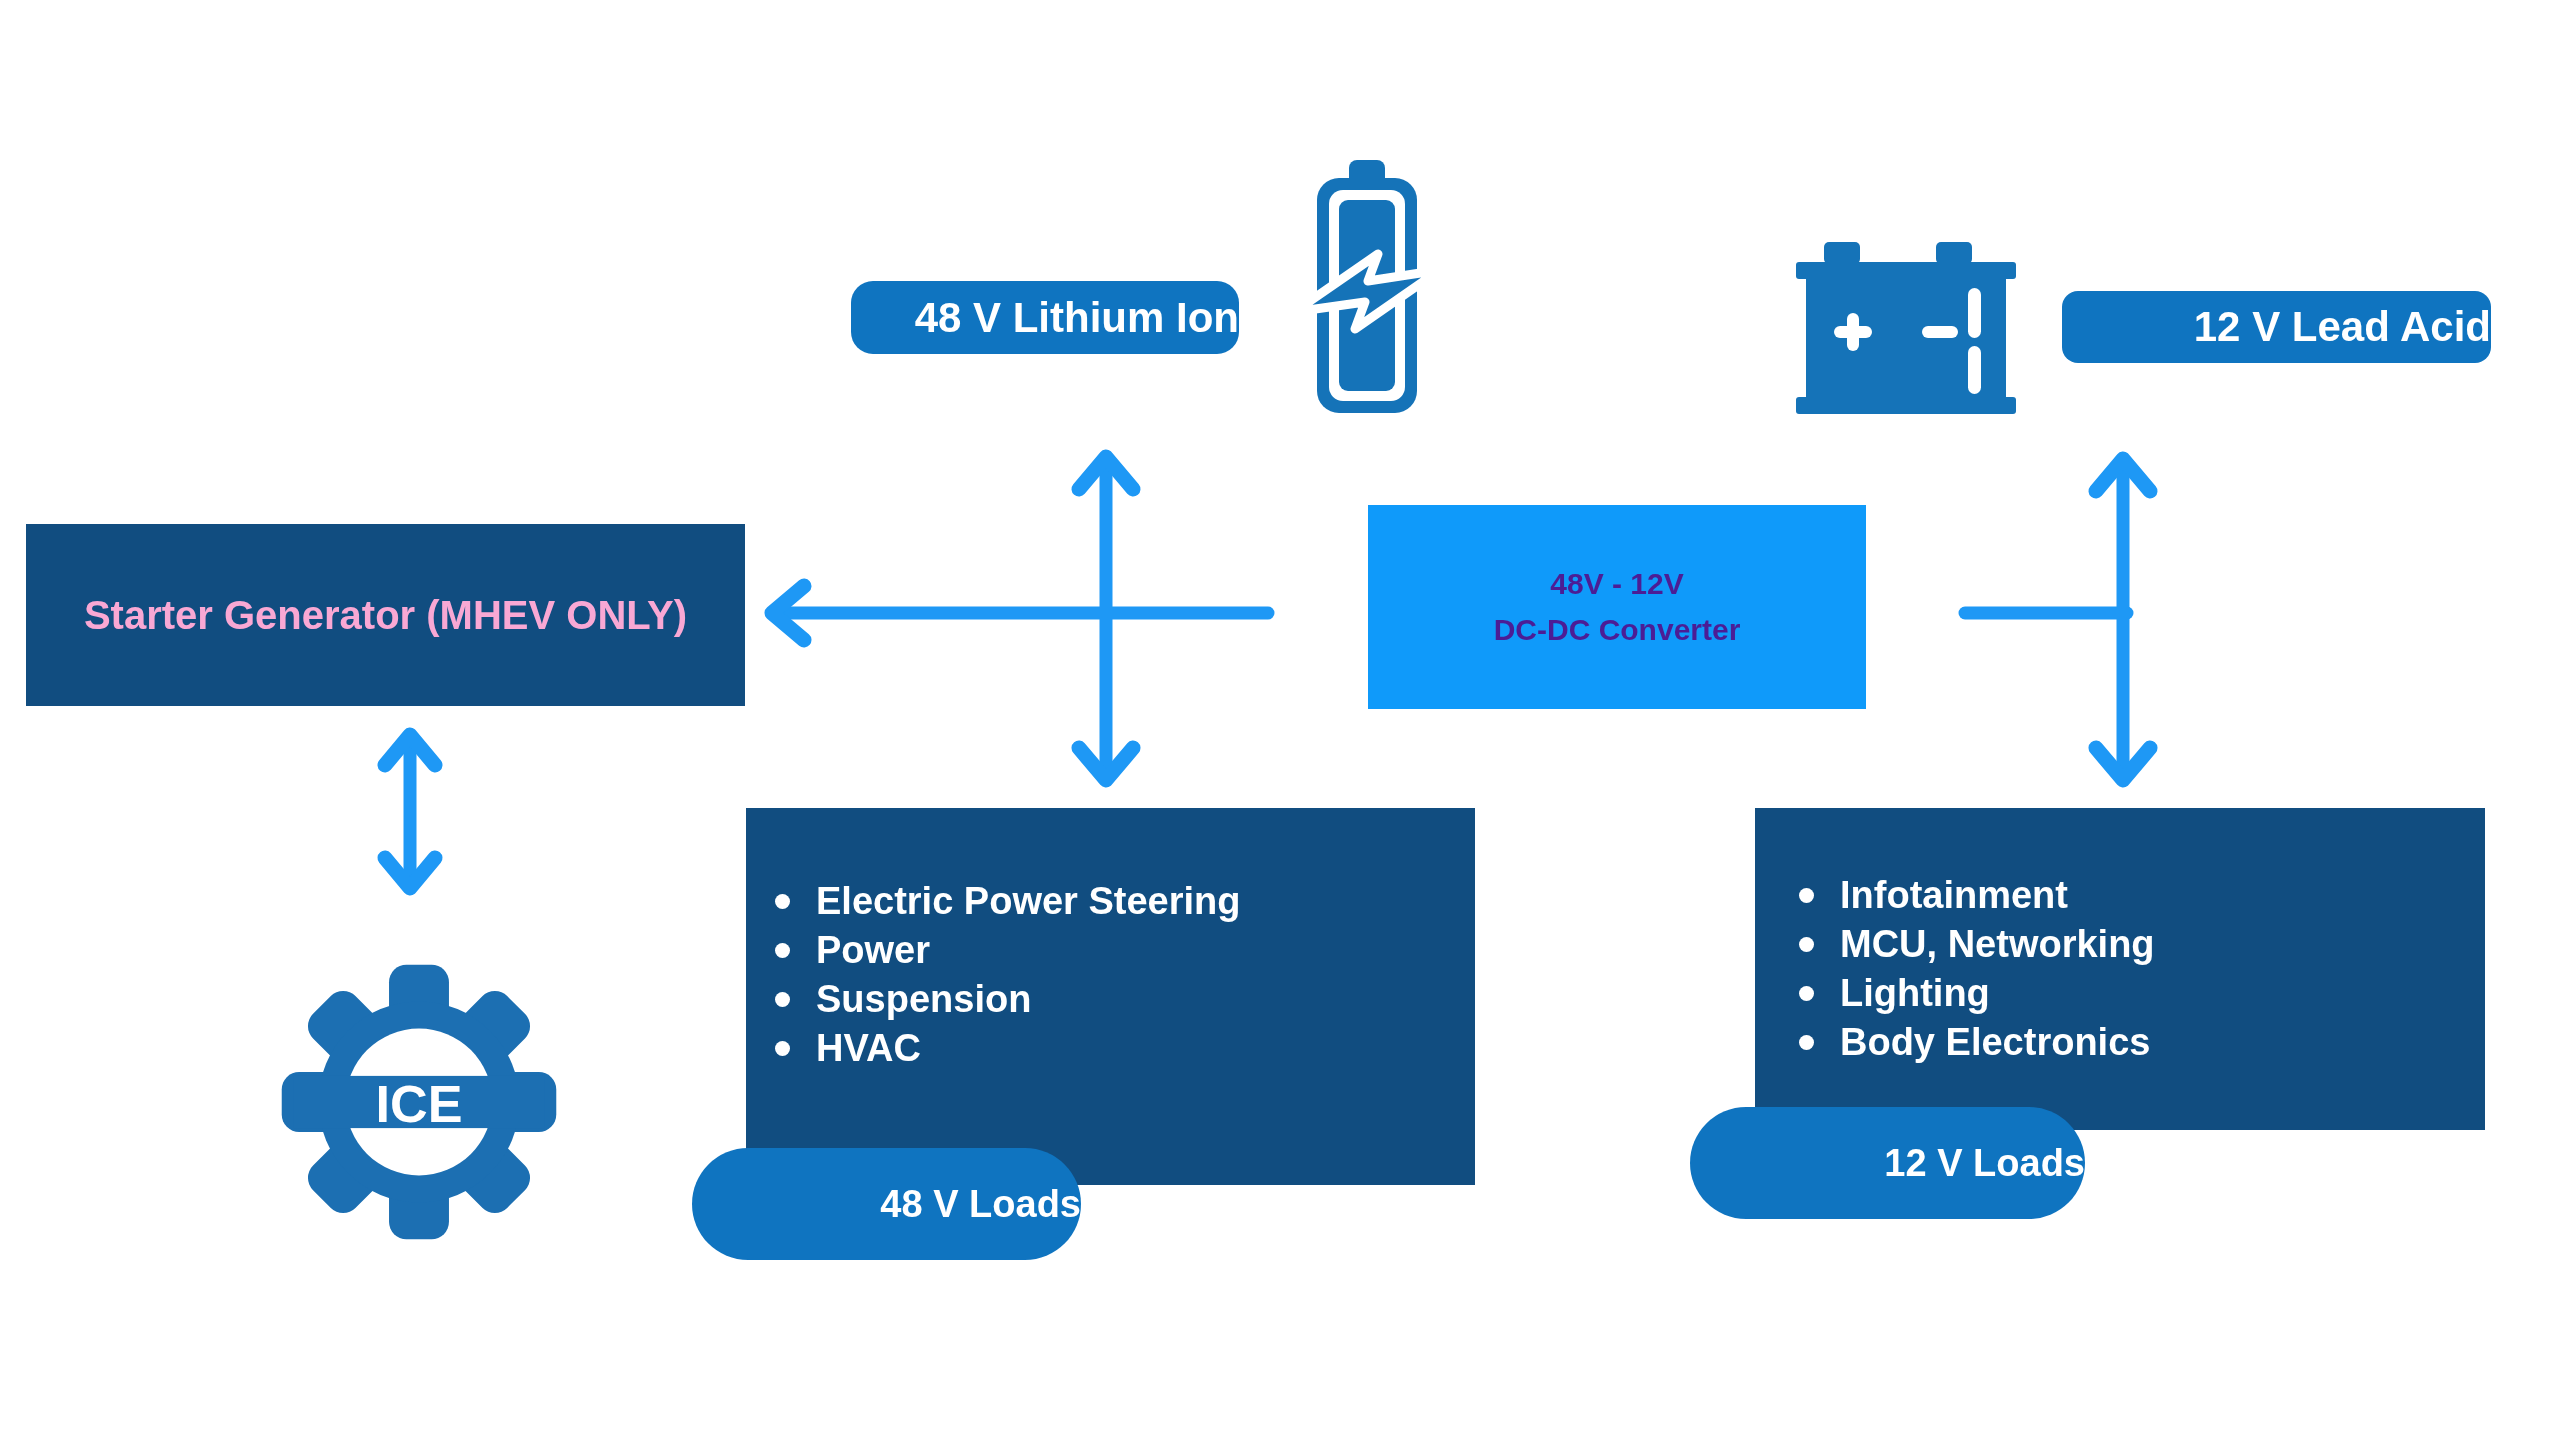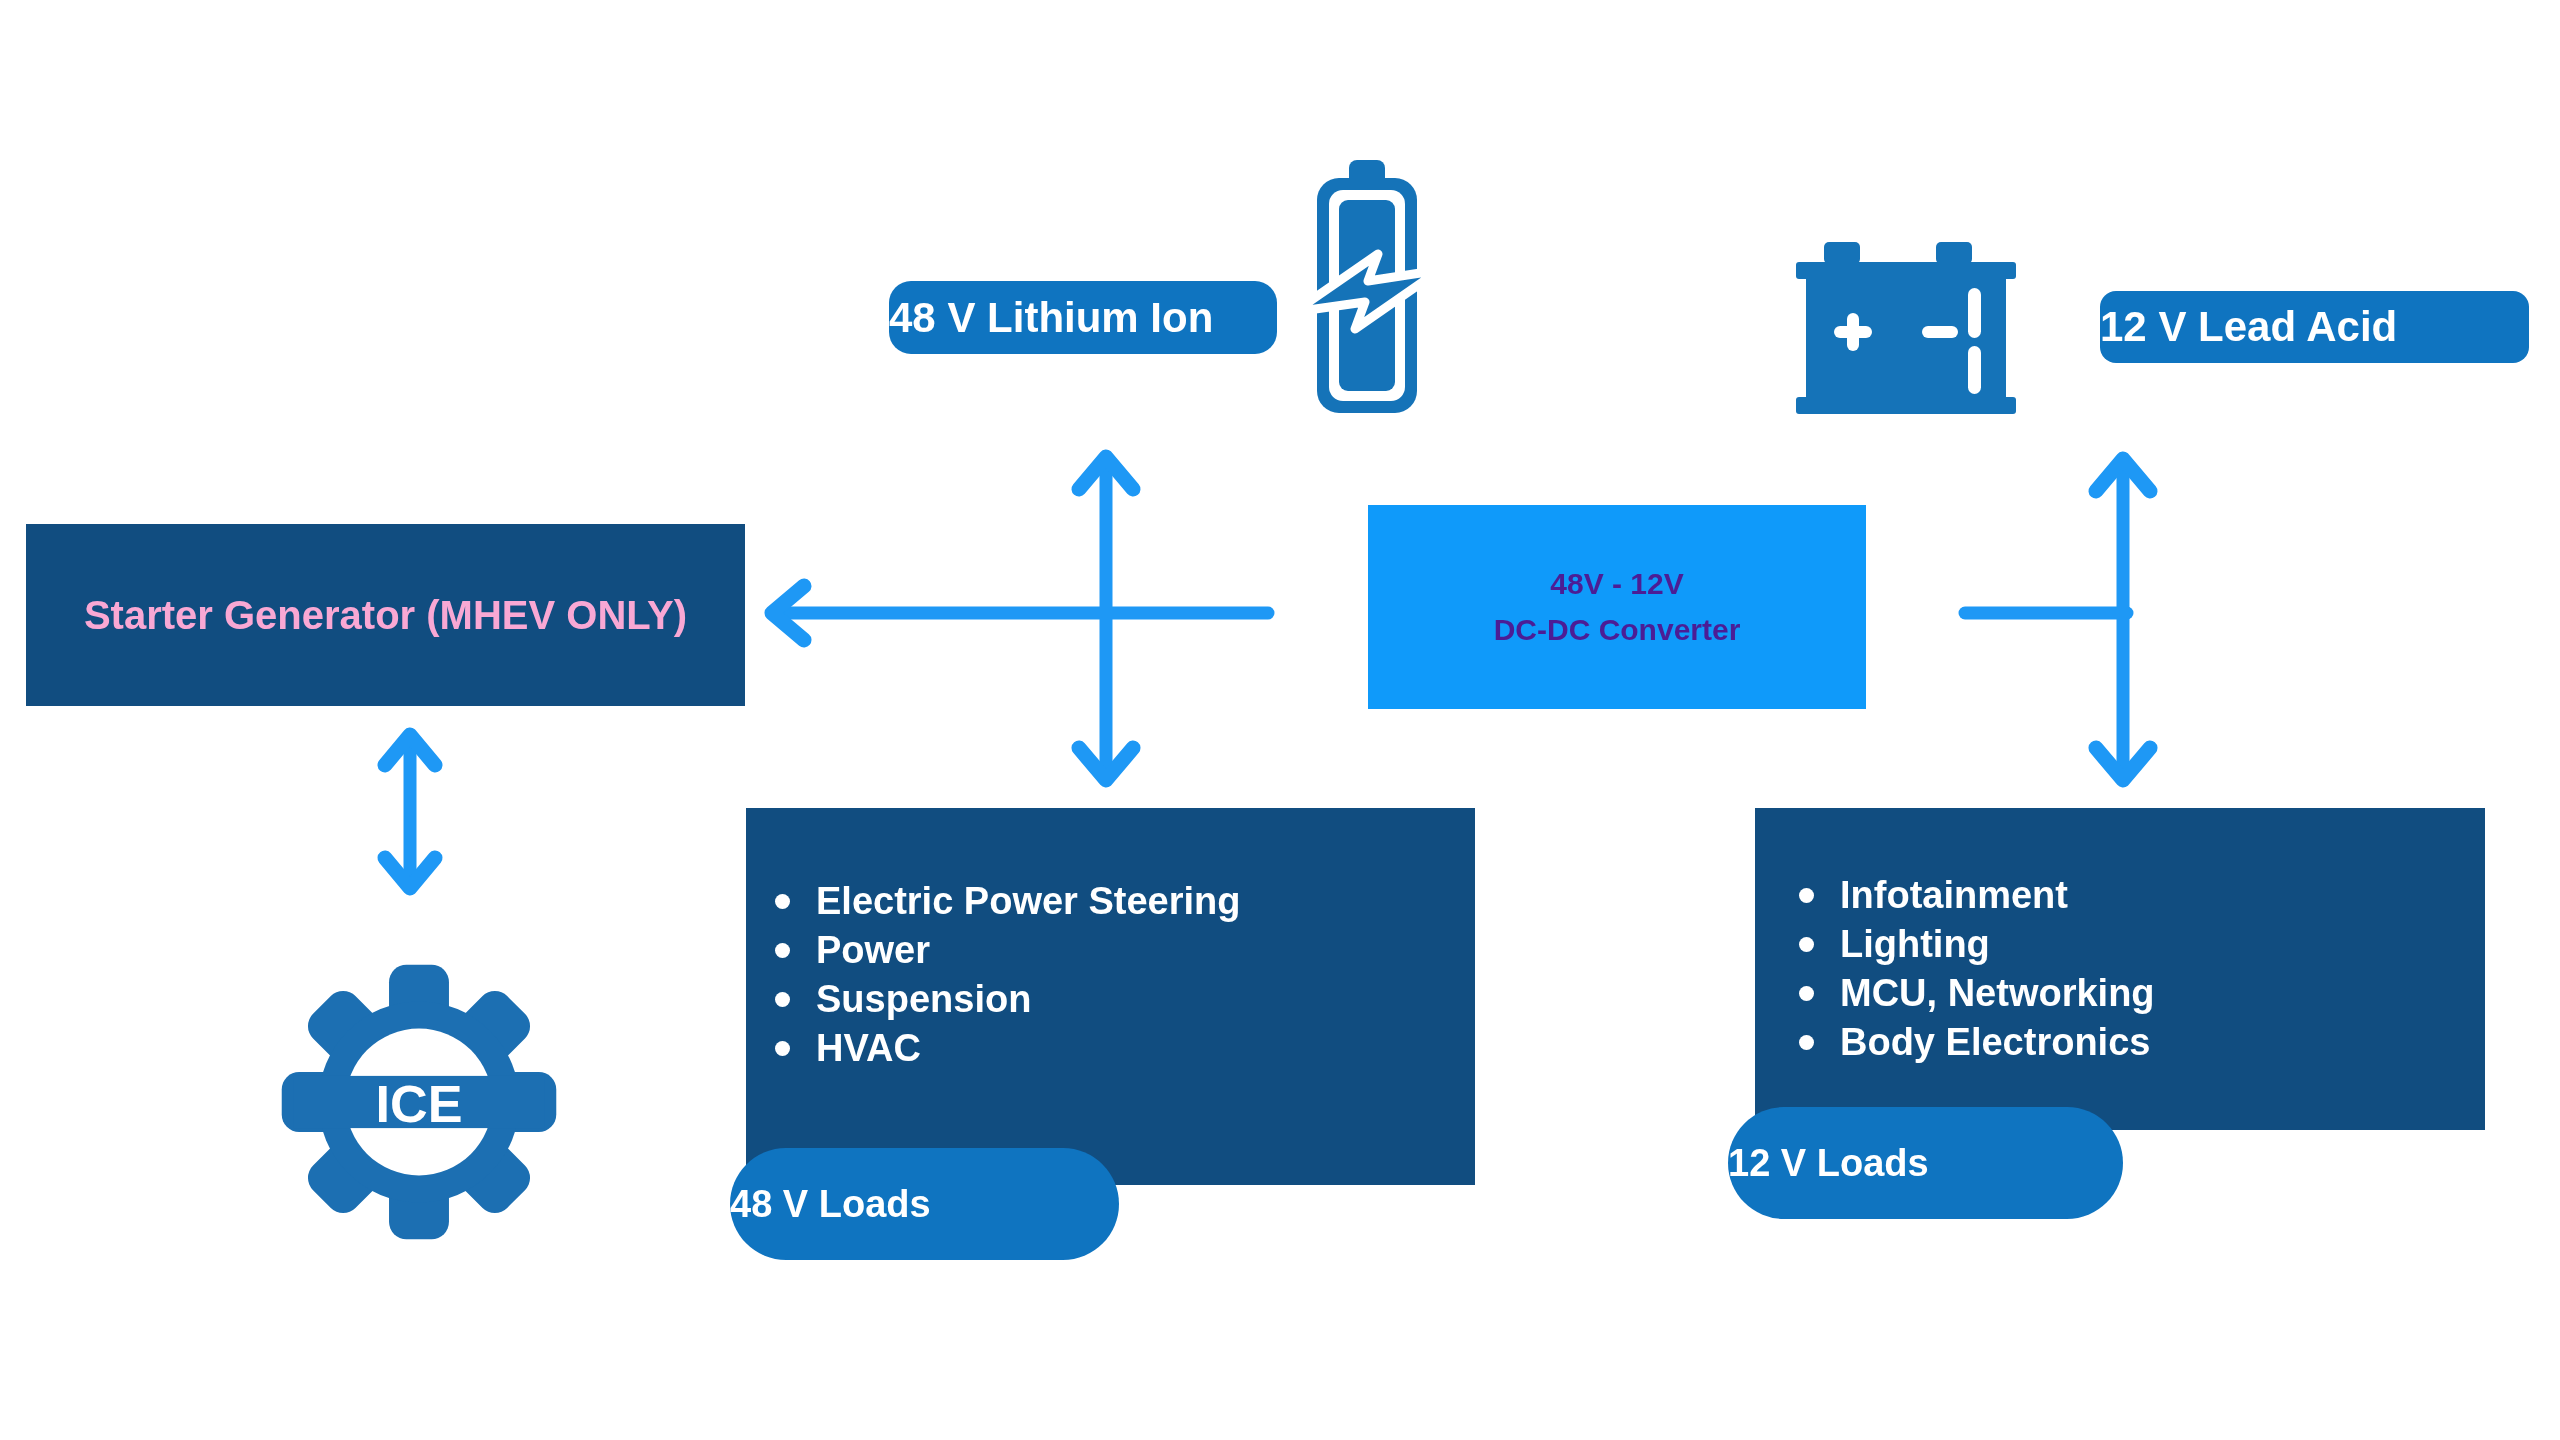--- a/index.html
+++ b/index.html
@@ -17,21 +17,21 @@
   .loads-box{background:#114d80;color:#ffffff;}
   .box-loads48{left:746px;top:808px;width:729px;height:377px;}
   .box-loads12{left:1755px;top:808px;width:730px;height:322px;}
   .loads-list{list-style:none;margin:0;font-size:38px;}
   .box-loads48 .loads-list{padding:69px 0 0 29px;}
   .box-loads12 .loads-list{padding:63px 0 0 44px;}
   .loads-list li{display:flex;align-items:center;height:49px;}
   .bullet-dot{width:15px;height:15px;border-radius:50%;background:#ffffff;margin-right:26px;flex:0 0 auto;}
 
   
-  .pill{background:#0f74c0;color:#ffffff;display:flex;align-items:center;justify-content:flex-start;margin-left:38px;}
+  .pill{background:#0f74c0;color:#ffffff;display:flex;align-items:center;justify-content:flex-end;}
   .pill-lithium{left:851px;top:281px;width:388px;height:73px;border-radius:22px;font-size:42px;}
   .pill-lead{left:2062px;top:291px;width:429px;height:72px;border-radius:16px;font-size:42px;}
   .pill-loads48{left:692px;top:1148px;width:389px;height:112px;border-radius:56px;font-size:38px;z-index:3;}
   .pill-loads12{left:1690px;top:1107px;width:395px;height:112px;border-radius:56px;font-size:38px;z-index:3;}
 
   
   .box-converter{left:1368px;top:505px;width:498px;height:204px;background:#0f9afa;color:#4c1d95;
                  display:flex;flex-direction:column;align-items:center;justify-content:center;
                  font-size:30px;line-height:46px;text-align:center;}
 
@@ -128,25 +128,25 @@
   </div>
 
   <div class="abs loads-box box-loads12">
     <ul class="loads-list">
       <li>
           <span class="bullet-dot"></span>
           <span>Infotainment</span>
         </li>
       <li>
           <span class="bullet-dot"></span>
-          <span>Lighting</span>
+          <span>MCU, Networking</span>
         </li>
       <li>
           <span class="bullet-dot"></span>
-          <span>MCU, Networking</span>
+          <span>Lighting</span>
         </li>
       <li>
           <span class="bullet-dot"></span>
           <span>Body Electronics</span>
         </li>
     </ul>
   </div>
   <div class="abs pill pill-loads12">
     <span>12 V Loads</span>
   </div>

